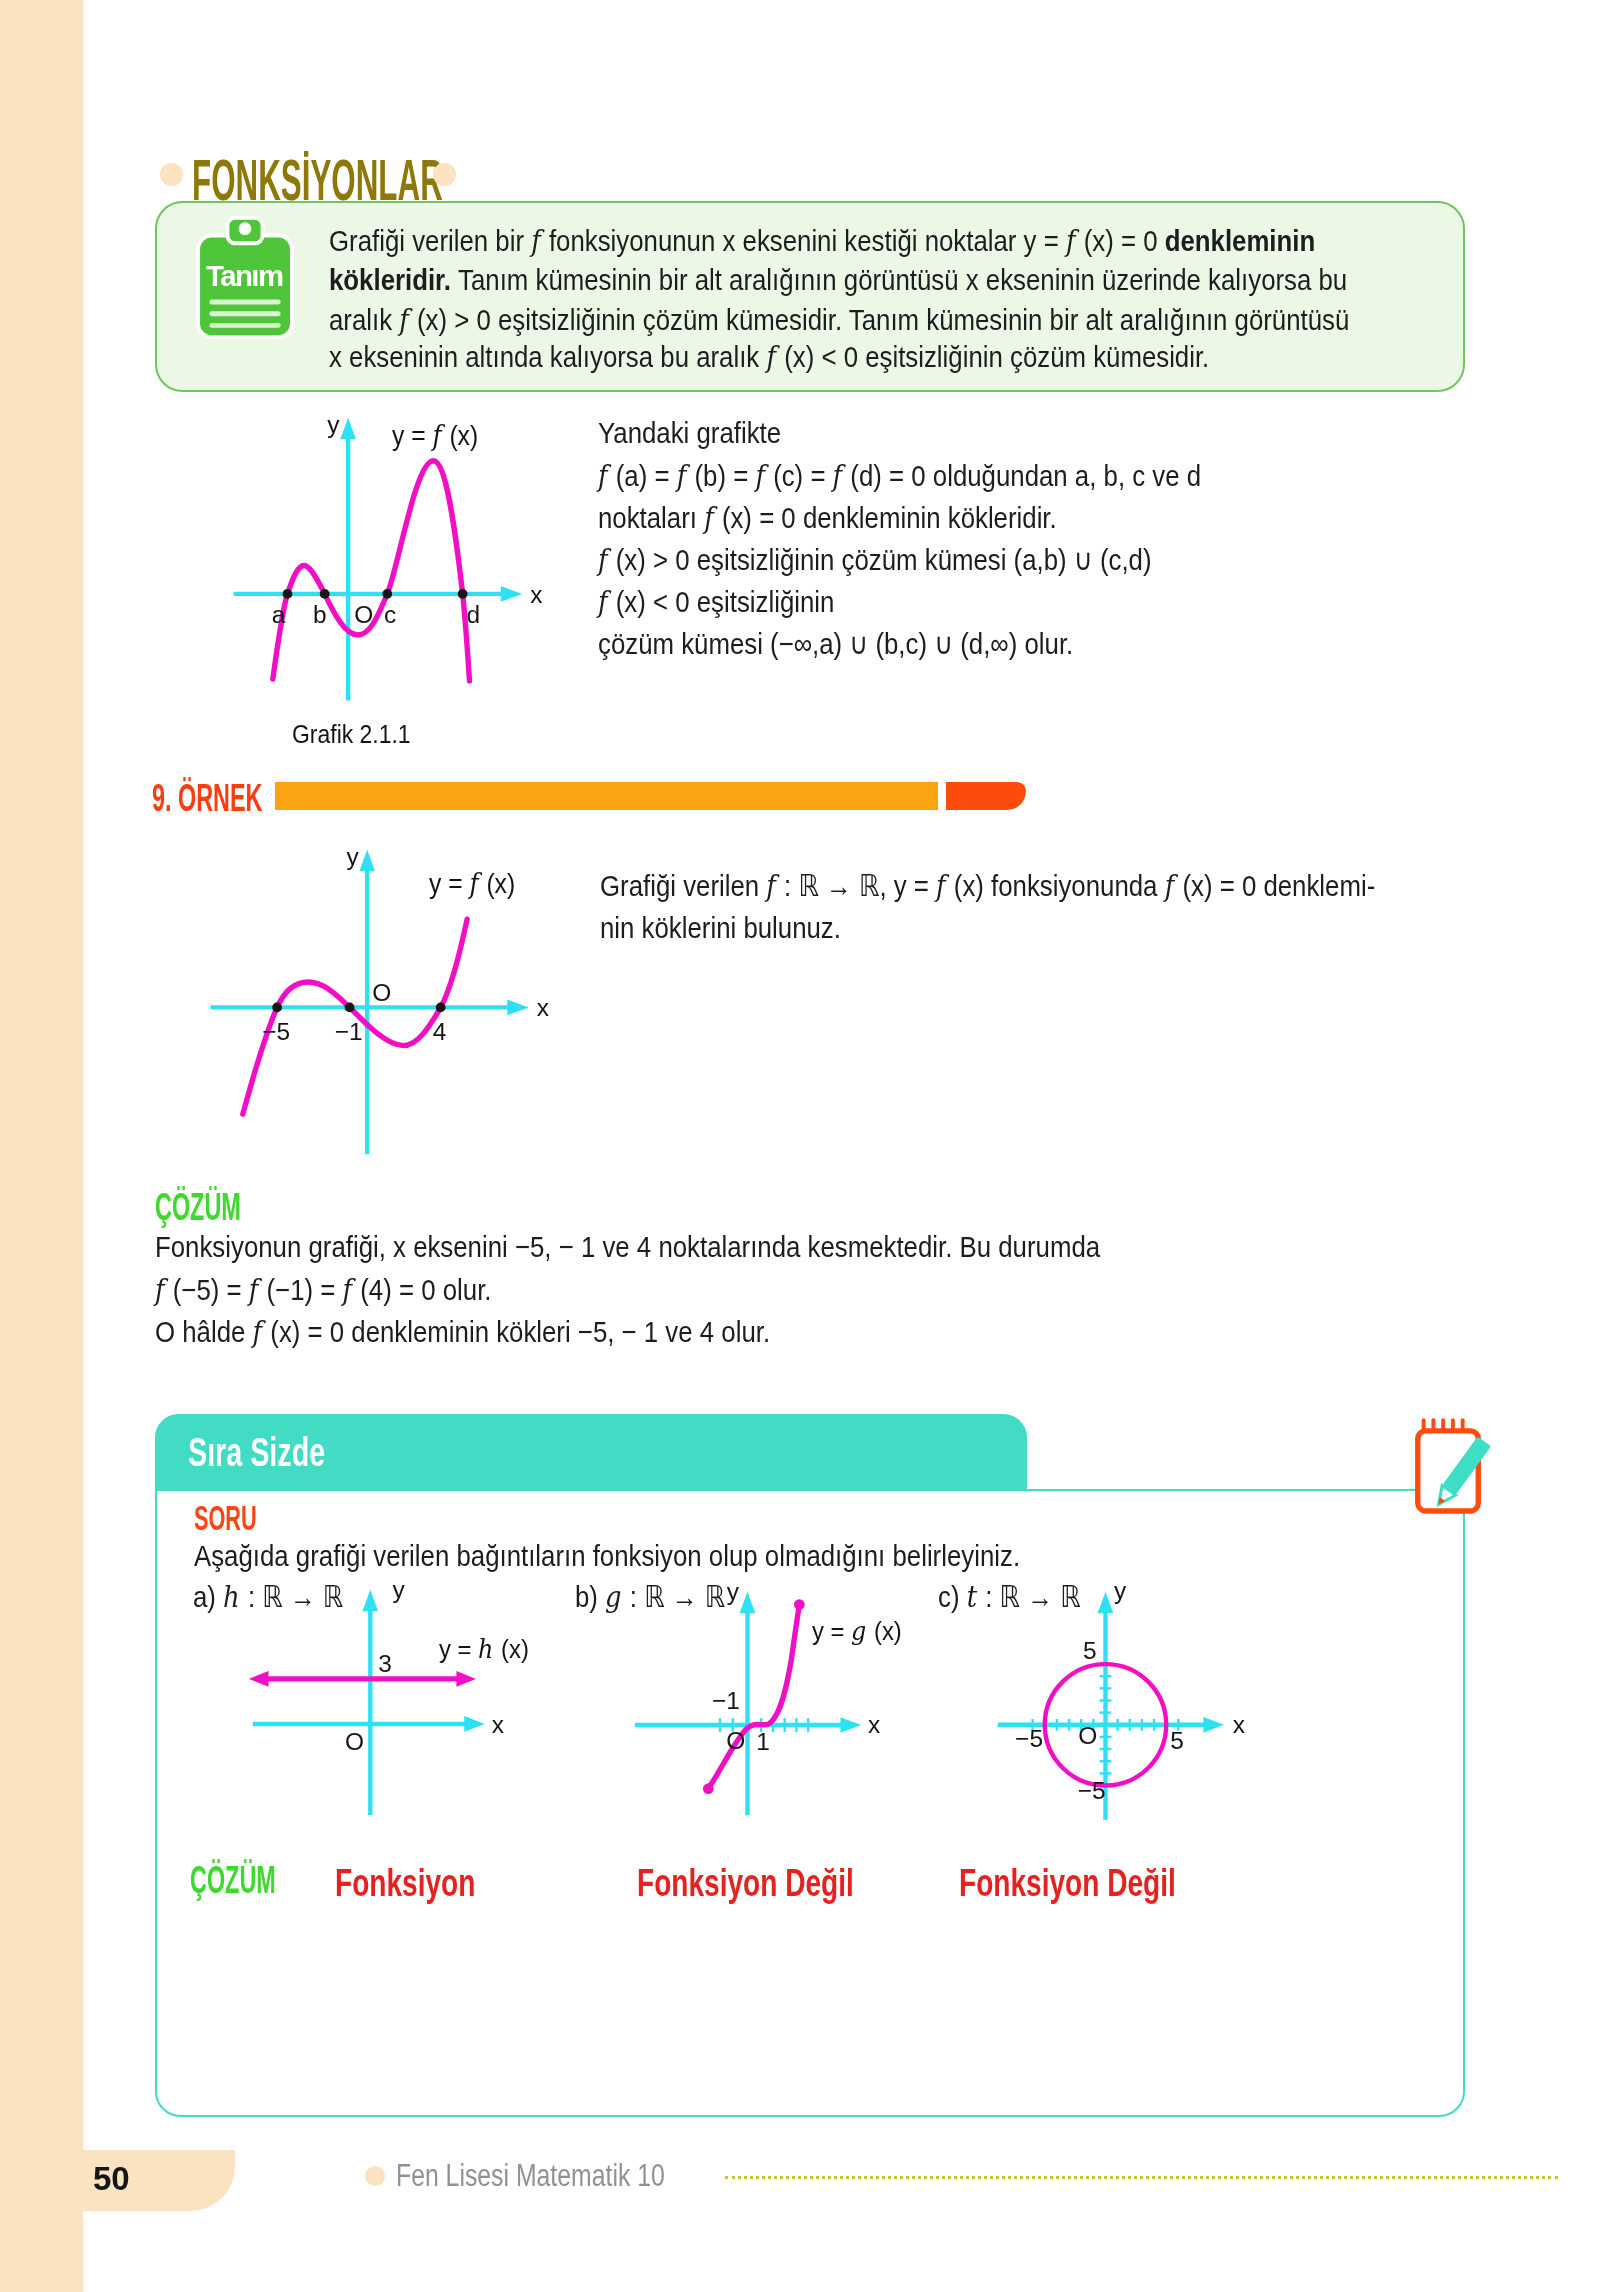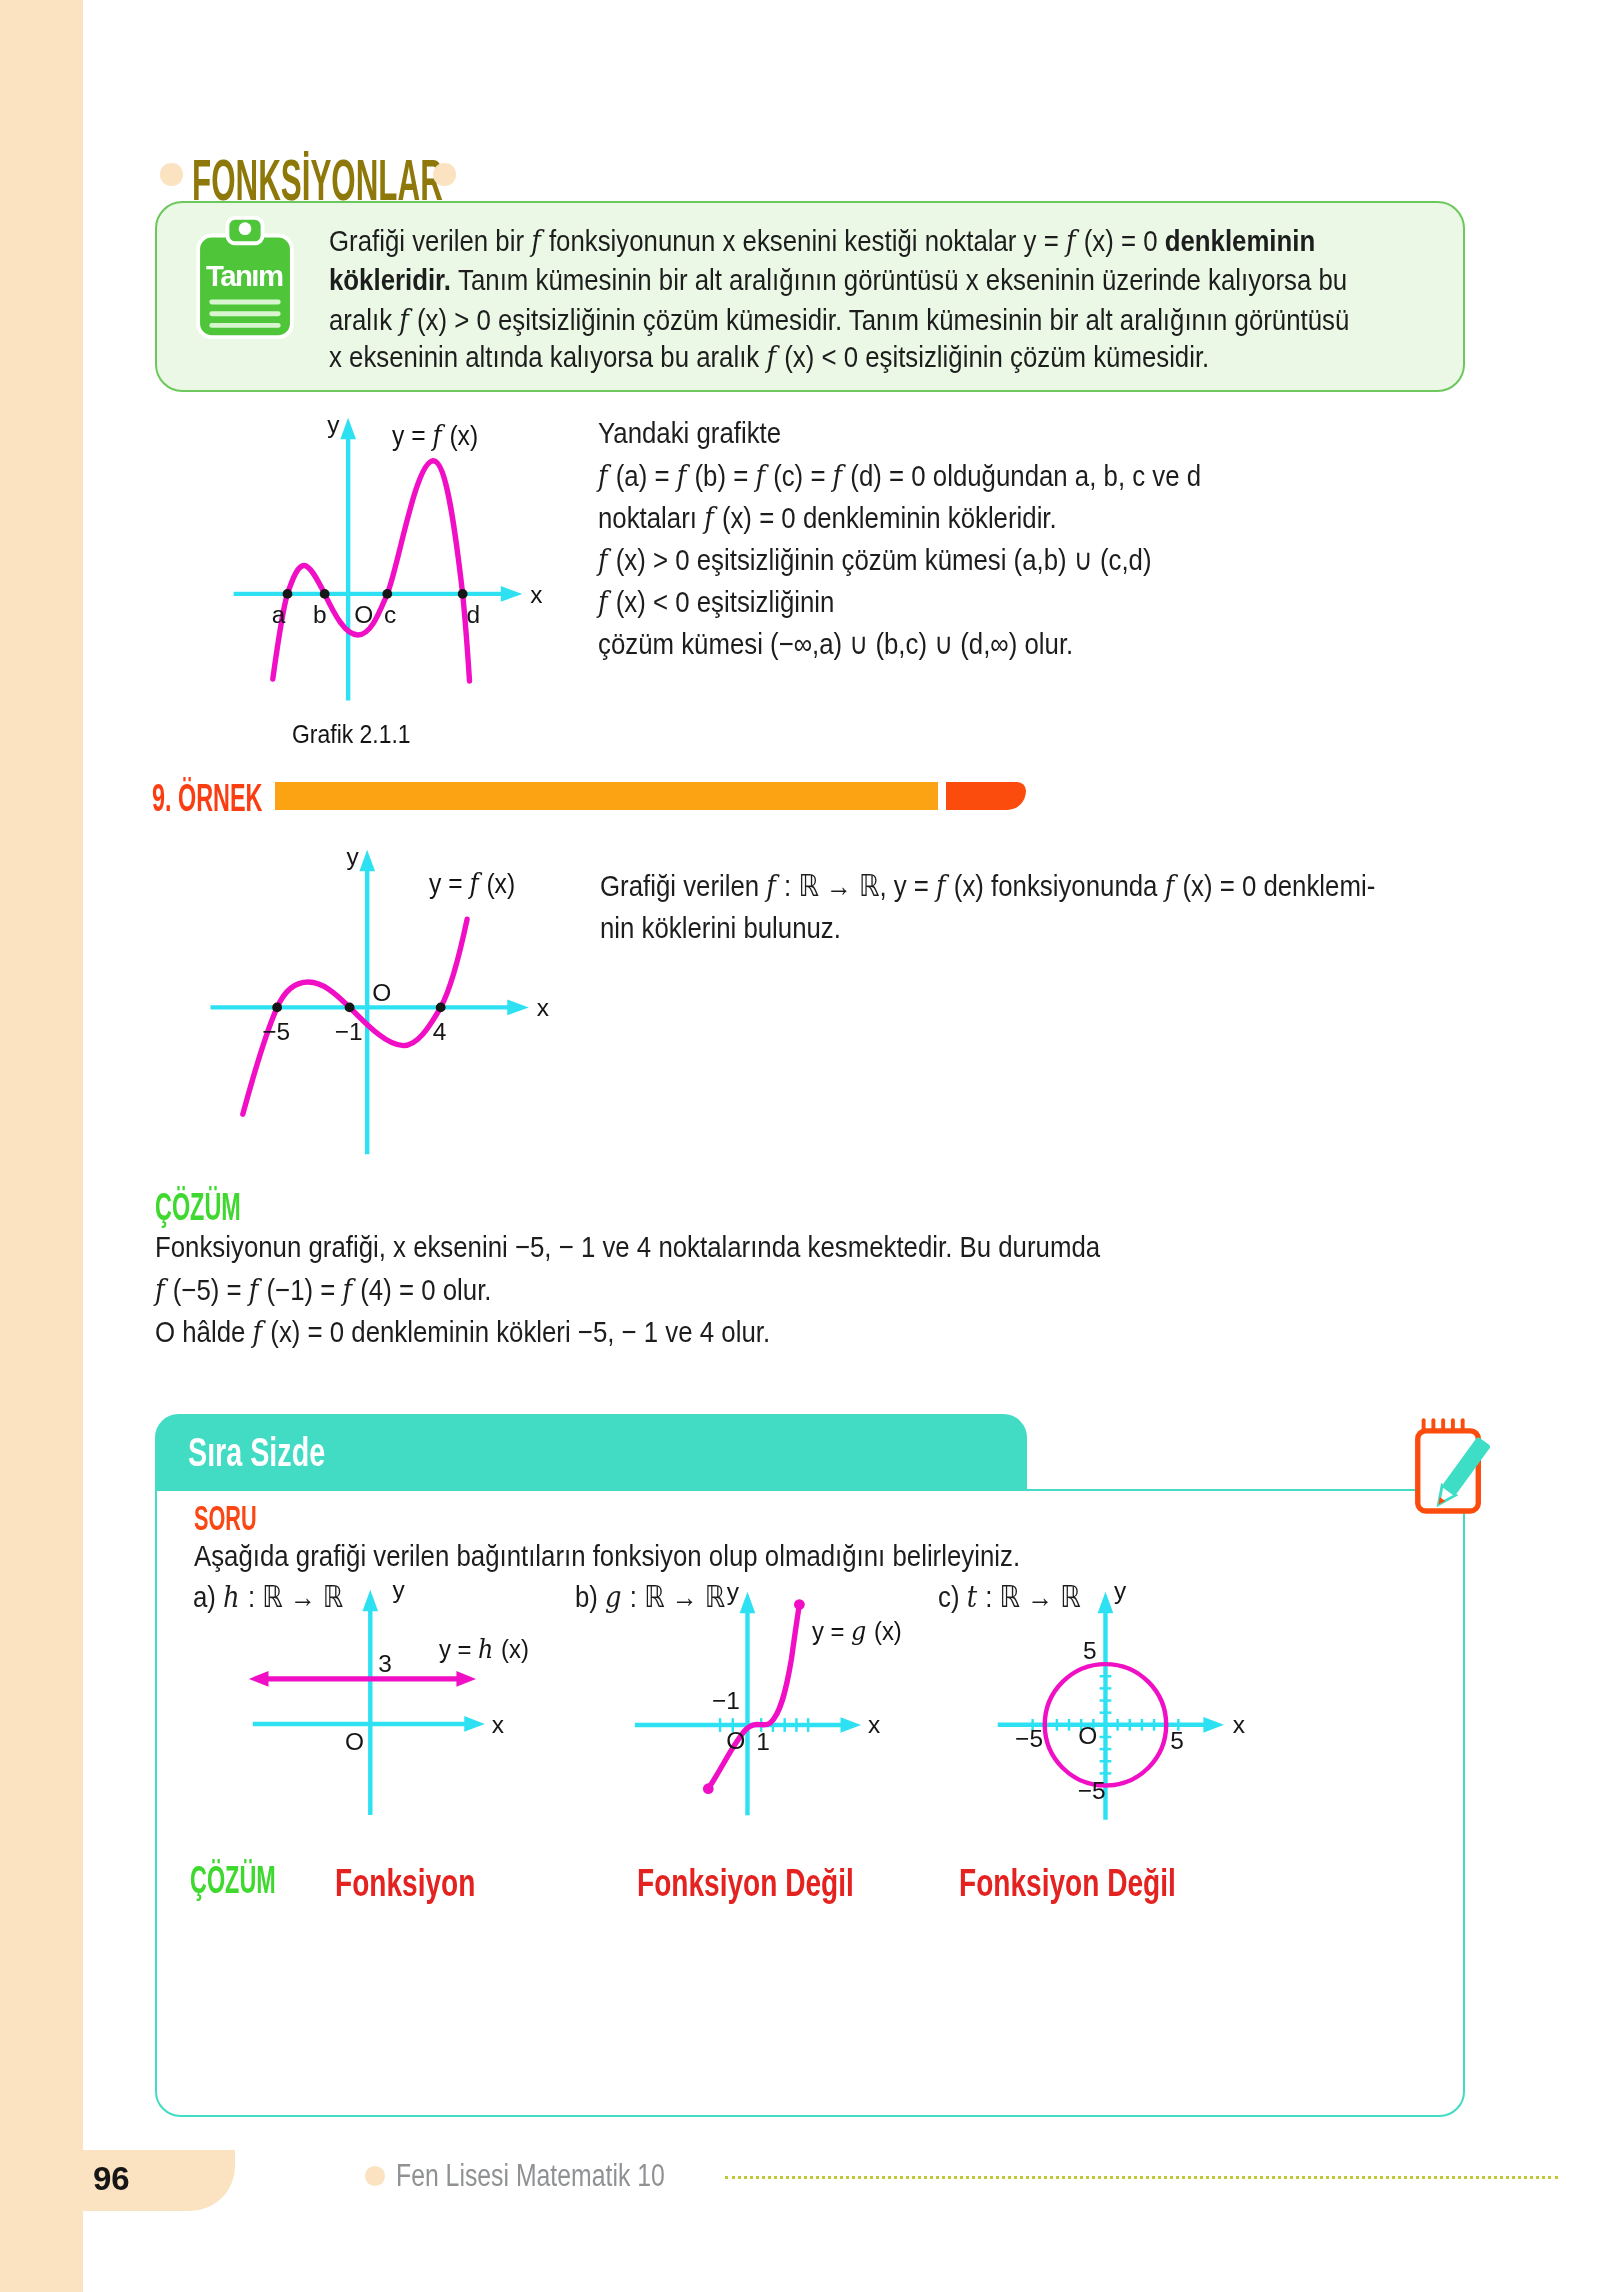--- a/index.html
+++ b/index.html
@@ -203,19 +203,19 @@
     <text class="lb" x="110" y="174" text-anchor="middle">O</text>
     <text class="lbi" x="182" y="102"></text>
   </svg>
 
   <div class="abs hcond" style="left:190px;top:1858px;font-size:39px;color:#3ed82e;transform:scaleX(0.6);">ÇÖZÜM</div>
   <div class="abs hcond" style="left:335px;top:1861px;font-size:39px;color:#e42320;transform:scaleX(0.72);">Fonksiyon</div>
   <div class="abs hcond" style="left:637px;top:1861px;font-size:39px;color:#e42320;transform:scaleX(0.72);">Fonksiyon Değil</div>
   <div class="abs hcond" style="left:959px;top:1861px;font-size:39px;color:#e42320;transform:scaleX(0.72);">Fonksiyon Değil</div>
 
   <div class="abs" style="left:0;top:2150px;width:235px;height:61px;background:#fbe3c1;border-radius:0 0 45px 0;"></div>
-  <div class="abs" style="left:93px;top:2160px;font-size:33px;font-weight:bold;color:#161616;">96</div>
+  <div class="abs" style="left:93px;top:2160px;font-size:33px;font-weight:bold;color:#161616;">50</div>
   <div class="abs" style="left:365px;top:2166px;width:19.6px;height:19.6px;border-radius:50%;background:#fbe3c1;"></div>
   <div class="abs" style="left:396px;top:2158px;font-size:31px;color:#8f9193;transform:scaleX(0.8);transform-origin:0 0;white-space:nowrap;">Fen Lisesi Matematik 10</div>
   <div class="abs" style="left:725px;top:2176px;width:833px;height:0;border-top:3.9px dotted #c2c832;"></div>
 
 </div>
 
 
 </body></html>

